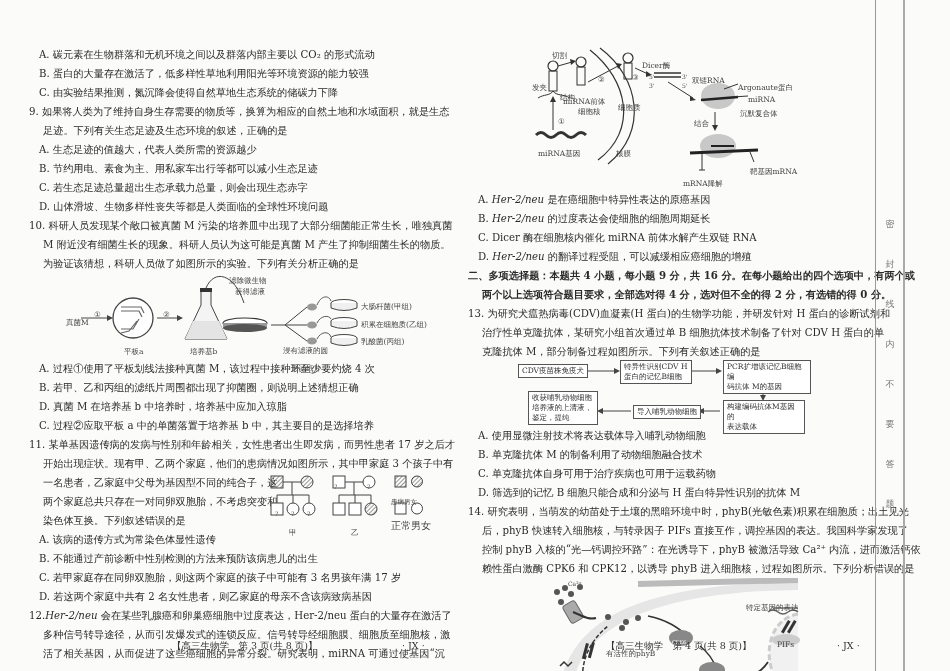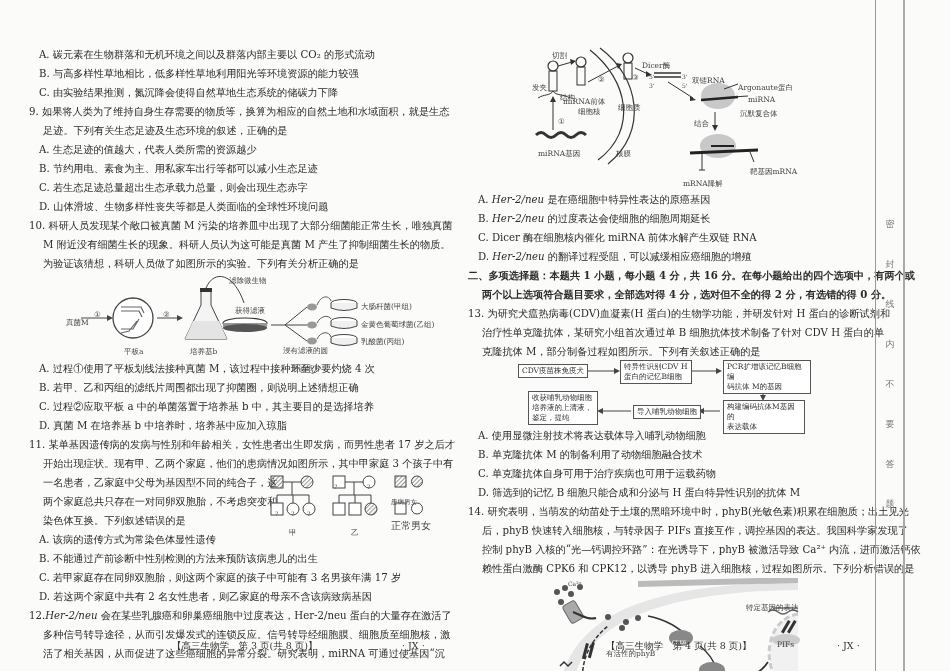--- a/index.html
+++ b/index.html
@@ -25,21 +25,21 @@
   .seal-chars span { display: block; height: 40px; }
   .fig-label { position: absolute; font-size: 7.5px; color: #444; white-space: nowrap; }
   .box { position: absolute; border: 1px solid #555; font-size: 7.5px; line-height: 10px; padding: 1px 3px; background: #fff; color: #333; }
 </style>
 </head>
 <body>
 
 <div class="col col-left">
   <div style="height:45px"></div>
   <div class="line opt">A. 碳元素在生物群落和无机环境之间以及群落内部主要以 CO₂ 的形式流动</div>
-  <div class="line opt">B. 与高多样性草地相比，低多样性草地利用阳光等环境资源的能力较强</div>
+  <div class="line opt">B. 蛋白的大量存在激活了，低多样性草地利用阳光等环境资源的能力较强</div>
   <div class="line opt">C. 由实验结果推测，氮沉降会使得自然草地生态系统的储碳力下降</div>
 
   <div class="line qhead">9. 如果将人类为了维持自身生存需要的物质等，换算为相应的自然土地和水域面积，就是生态</div>
   <div class="line qcont">足迹。下列有关生态足迹及生态环境的叙述，正确的是</div>
   <div class="line opt">A. 生态足迹的值越大，代表人类所需的资源越少</div>
   <div class="line opt">B. 节约用电、素食为主、用私家车出行等都可以减小生态足迹</div>
   <div class="line opt">C. 若生态足迹总量超出生态承载力总量，则会出现生态赤字</div>
   <div class="line opt">D. 山体滑坡、生物多样性丧失等都是人类面临的全球性环境问题</div>
 
   <div class="line qhead">10. 科研人员发现某个敞口被真菌 M 污染的培养皿中出现了大部分细菌能正常生长，唯独真菌</div>
@@ -89,32 +89,32 @@
         <ellipse cx="315" cy="65" rx="13" ry="3.5"></ellipse>
         <path d="M302 65 L302 70 Q315 75 328 70 L328 65" fill="#f0f0f0"></path>
       </g>
     </svg>
     <span class="fig-label" style="left:37px;top:40px;">真菌M</span>
     <span class="fig-label" style="left:65px;top:32px;">①</span>
     <span class="fig-label" style="left:134px;top:32px;">②</span>
     <span class="fig-label" style="left:95px;top:69px;">平板a</span>
     <span class="fig-label" style="left:161px;top:69px;">培养基b</span>
     <span class="fig-label" style="left:200px;top:-2px;">滤除微生物</span>
-    <span class="fig-label" style="left:206px;top:9px;margin-top:19px;">获得滤液</span>
+    <span class="fig-label" style="left:206px;top:9px;">获得滤液</span>
     <span class="fig-label" style="left:254px;top:68px;">浸有滤液的圆</span>
     <span class="fig-label" style="left:262px;top:78px;margin-top:8px;">形滤纸片</span>
     <span class="fig-label" style="left:332px;top:24px;">大肠杆菌(甲组)</span>
-    <span class="fig-label" style="left:332px;top:42px;">金黄色葡萄球菌(乙组)</span>
+    <span class="fig-label" style="left:332px;top:42px;">积累在细胞质(乙组)</span>
     <span class="fig-label" style="left:332px;top:59px;">乳酸菌(丙组)</span>
   </div>
 
   <div class="line opt">A. 过程①使用了平板划线法接种真菌 M，该过程中接种环至少要灼烧 4 次</div>
   <div class="line opt">B. 若甲、乙和丙组的滤纸片周围都出现了抑菌圈，则说明上述猜想正确</div>
+  <div class="line opt">D. 真菌 M 在培养基 b 中培养时，培养基中应加入琼脂</div>
   <div class="line opt">C. 过程②应取平板 a 中的单菌落置于培养基 b 中，其主要目的是选择培养</div>
-  <div class="line opt">D. 真菌 M 在培养基 b 中培养时，培养基中应加入琼脂</div>
 
   <div class="line qhead">11. 某单基因遗传病的发病与性别和年龄相关，女性患者出生即发病，而男性患者 17 岁之后才</div>
   <div class="line qcont">开始出现症状。现有甲、乙两个家庭，他们的患病情况如图所示，其中甲家庭 3 个孩子中有</div>
   <div style="position:relative;">
     <div class="line qcont">一名患者，乙家庭中父母为基因型不同的纯合子，这</div>
     <div class="line qcont">两个家庭总共只存在一对同卵双胞胎，不考虑突变和</div>
     <div class="line qcont">染色体互换。下列叙述错误的是</div>
 
     <div style="position:absolute;left:240px;top:0;width:185px;height:70px;">
       <svg width="185" height="70">
@@ -255,21 +255,21 @@
     <span class="fig-label" style="left:226px;top:114px;">结合</span>
     <span class="fig-label" style="left:282px;top:162px;">靶基因mRNA</span>
     <span class="fig-label" style="left:215px;top:174px;">mRNA降解</span>
   </div>
 
   <div class="line opt"><span>A. </span><span class="it">Her-2/neu</span><span> 是在癌细胞中特异性表达的原癌基因</span></div>
   <div class="line opt"><span>B. </span><span class="it">Her-2/neu</span><span> 的过度表达会使细胞的细胞周期延长</span></div>
   <div class="line opt">C. Dicer 酶在细胞核内催化 miRNA 前体水解产生双链 RNA</div>
   <div class="line opt"><span>D. </span><span class="it">Her-2/neu</span><span> 的翻译过程受阻，可以减缓相应癌细胞的增殖</span></div>
 
-  <div class="line bold">二、多项选择题：本题共 1 小题，每小题 4 分，共 16 分。在每小题给出的四个选项中，有两个或</div>
+  <div class="line bold">二、多项选择题：本题共 4 小题，每小题 9 分，共 16 分。在每小题给出的四个选项中，有两个或</div>
   <div class="line bold qcont">两个以上选项符合题目要求，全部选对得 4 分，选对但不全的得 2 分，有选错的得 0 分。</div>
 
   <div class="line qhead">13. 为研究犬瘟热病毒(CDV)血凝素(H 蛋白)的生物学功能，并研发针对 H 蛋白的诊断试剂和</div>
   <div class="line qcont">治疗性单克隆抗体，某研究小组首次通过单 B 细胞抗体技术制备了针对 CDV H 蛋白的单</div>
   <div class="line qcont">克隆抗体 M，部分制备过程如图所示。下列有关叙述正确的是</div>
 
   <div class="fig" style="height:65px;">
     <svg width="425" height="65" style="position:absolute;left:0;top:0;">
       <line x1="113" y1="10" x2="148" y2="10" stroke="#444"></line>
       <polygon points="146,7 152,10 146,13" fill="#444"></polygon>

